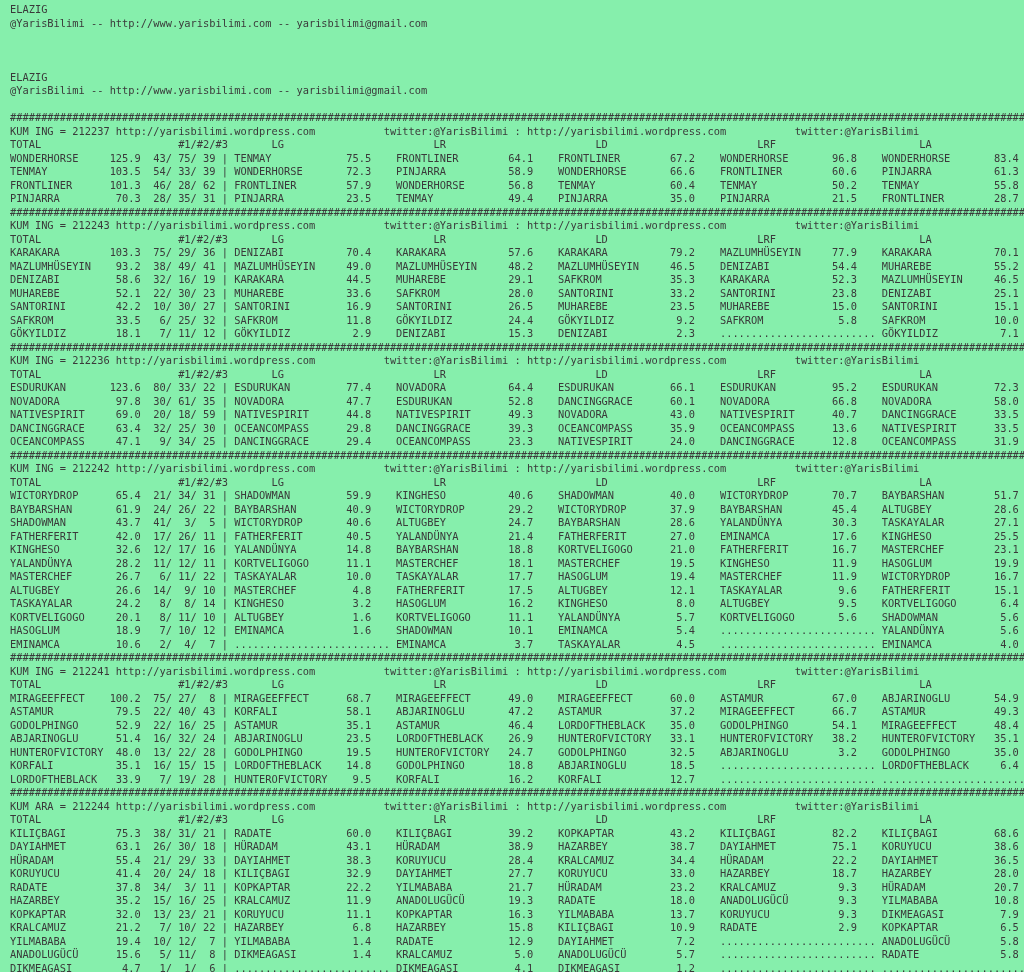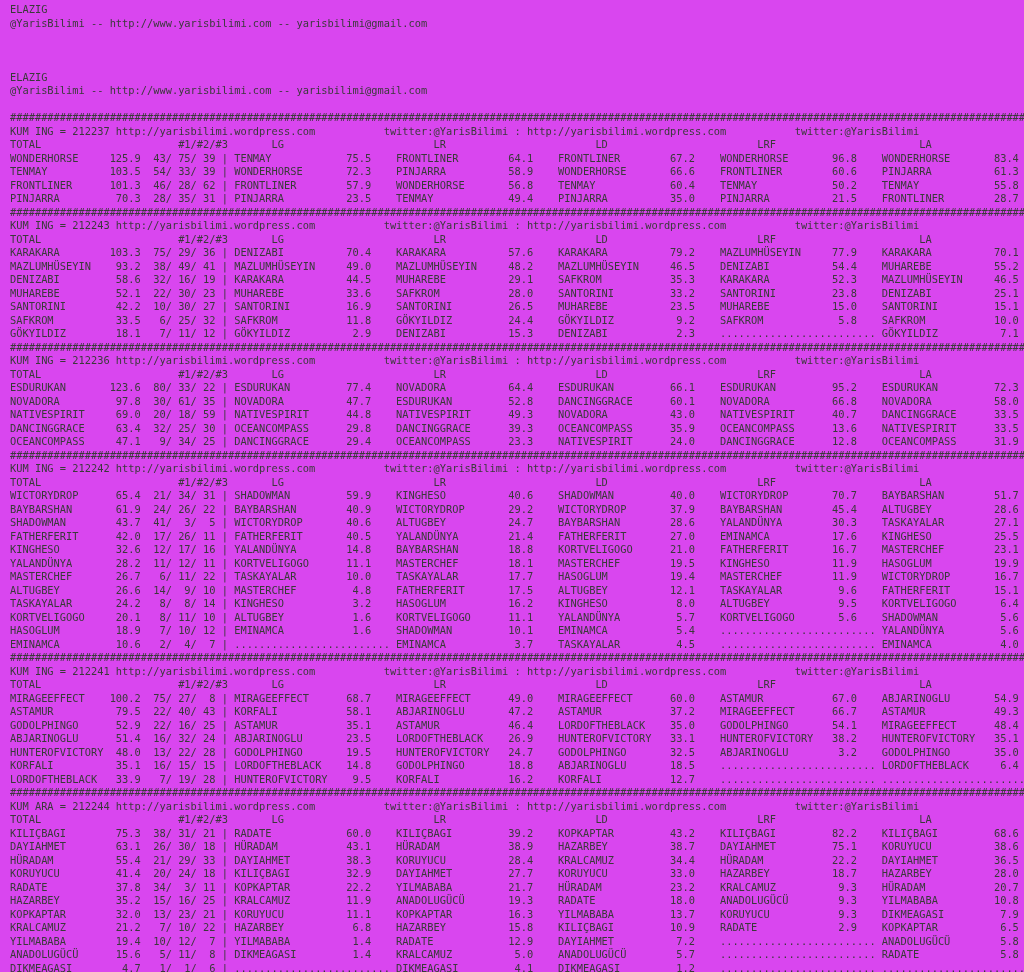--- a/index.html
+++ b/index.html
@@ -9,15 +9,15 @@
   }
   #terminal{
     font-family:"DejaVu Sans Mono","Liberation Mono",monospace;
     font-size:10.35px;line-height:13.5px;white-space:pre;
   }
   .line{white-space:pre;height:13.5px;}
 </style>
 </head>
 <body>
 
-<div id="screen" style="background: #d946ef;">
+<div id="screen" style="background: #86efac;">
   <div id="terminal" style="color: rgb(58, 58, 58);"><div class="line">ELAZIG</div><div class="line">@YarisBilimi -- http://www.yarisbilimi.com -- yarisbilimi@gmail.com</div><div class="line"></div><div class="line"></div><div class="line"></div><div class="line">ELAZIG</div><div class="line">@YarisBilimi -- http://www.yarisbilimi.com -- yarisbilimi@gmail.com</div><div class="line"></div><div class="line">######################################################################################################################################################################</div><div class="line">KUM ING = 212237 http://yarisbilimi.wordpress.com           twitter:@YarisBilimi : http://yarisbilimi.wordpress.com           twitter:@YarisBilimi</div><div class="line">TOTAL                      #1/#2/#3       LG                        LR                        LD                        LRF                       LA</div><div class="line">WONDERHORSE     125.9  43/ 75/ 39 | TENMAY            75.5    FRONTLINER        64.1    FRONTLINER        67.2    WONDERHORSE       96.8    WONDERHORSE       83.4</div><div class="line">TENMAY          103.5  54/ 33/ 39 | WONDERHORSE       72.3    PINJARRA          58.9    WONDERHORSE       66.6    FRONTLINER        60.6    PINJARRA          61.3</div><div class="line">FRONTLINER      101.3  46/ 28/ 62 | FRONTLINER        57.9    WONDERHORSE       56.8    TENMAY            60.4    TENMAY            50.2    TENMAY            55.8</div><div class="line">PINJARRA         70.3  28/ 35/ 31 | PINJARRA          23.5    TENMAY            49.4    PINJARRA          35.0    PINJARRA          21.5    FRONTLINER        28.7</div><div class="line">######################################################################################################################################################################</div><div class="line">KUM ING = 212243 http://yarisbilimi.wordpress.com           twitter:@YarisBilimi : http://yarisbilimi.wordpress.com           twitter:@YarisBilimi</div><div class="line">TOTAL                      #1/#2/#3       LG                        LR                        LD                        LRF                       LA</div><div class="line">KARAKARA        103.3  75/ 29/ 36 | DENIZABI          70.4    KARAKARA          57.6    KARAKARA          79.2    MAZLUMHÜSEYIN     77.9    KARAKARA          70.1</div><div class="line">MAZLUMHÜSEYIN    93.2  38/ 49/ 41 | MAZLUMHÜSEYIN     49.0    MAZLUMHÜSEYIN     48.2    MAZLUMHÜSEYIN     46.5    DENIZABI          54.4    MUHAREBE          55.2</div><div class="line">DENIZABI         58.6  32/ 16/ 19 | KARAKARA          44.5    MUHAREBE          29.1    SAFKROM           35.3    KARAKARA          52.3    MAZLUMHÜSEYIN     46.5</div><div class="line">MUHAREBE         52.1  22/ 30/ 23 | MUHAREBE          33.6    SAFKROM           28.0    SANTORINI         33.2    SANTORINI         23.8    DENIZABI          25.1</div><div class="line">SANTORINI        42.2  10/ 30/ 27 | SANTORINI         16.9    SANTORINI         26.5    MUHAREBE          23.5    MUHAREBE          15.0    SANTORINI         15.1</div><div class="line">SAFKROM          33.5   6/ 25/ 32 | SAFKROM           11.8    GÖKYILDIZ         24.4    GÖKYILDIZ          9.2    SAFKROM            5.8    SAFKROM           10.0</div><div class="line">GÖKYILDIZ        18.1   7/ 11/ 12 | GÖKYILDIZ          2.9    DENIZABI          15.3    DENIZABI           2.3    ......................... GÖKYILDIZ          7.1</div><div class="line">######################################################################################################################################################################</div><div class="line">KUM ING = 212236 http://yarisbilimi.wordpress.com           twitter:@YarisBilimi : http://yarisbilimi.wordpress.com           twitter:@YarisBilimi</div><div class="line">TOTAL                      #1/#2/#3       LG                        LR                        LD                        LRF                       LA</div><div class="line">ESDURUKAN       123.6  80/ 33/ 22 | ESDURUKAN         77.4    NOVADORA          64.4    ESDURUKAN         66.1    ESDURUKAN         95.2    ESDURUKAN         72.3</div><div class="line">NOVADORA         97.8  30/ 61/ 35 | NOVADORA          47.7    ESDURUKAN         52.8    DANCINGGRACE      60.1    NOVADORA          66.8    NOVADORA          58.0</div><div class="line">NATIVESPIRIT     69.0  20/ 18/ 59 | NATIVESPIRIT      44.8    NATIVESPIRIT      49.3    NOVADORA          43.0    NATIVESPIRIT      40.7    DANCINGGRACE      33.5</div><div class="line">DANCINGGRACE     63.4  32/ 25/ 30 | OCEANCOMPASS      29.8    DANCINGGRACE      39.3    OCEANCOMPASS      35.9    OCEANCOMPASS      13.6    NATIVESPIRIT      33.5</div><div class="line">OCEANCOMPASS     47.1   9/ 34/ 25 | DANCINGGRACE      29.4    OCEANCOMPASS      23.3    NATIVESPIRIT      24.0    DANCINGGRACE      12.8    OCEANCOMPASS      31.9</div><div class="line">######################################################################################################################################################################</div><div class="line">KUM ING = 212242 http://yarisbilimi.wordpress.com           twitter:@YarisBilimi : http://yarisbilimi.wordpress.com           twitter:@YarisBilimi</div><div class="line">TOTAL                      #1/#2/#3       LG                        LR                        LD                        LRF                       LA</div><div class="line">WICTORYDROP      65.4  21/ 34/ 31 | SHADOWMAN         59.9    KINGHESO          40.6    SHADOWMAN         40.0    WICTORYDROP       70.7    BAYBARSHAN        51.7</div><div class="line">BAYBARSHAN       61.9  24/ 26/ 22 | BAYBARSHAN        40.9    WICTORYDROP       29.2    WICTORYDROP       37.9    BAYBARSHAN        45.4    ALTUGBEY          28.6</div><div class="line">SHADOWMAN        43.7  41/  3/  5 | WICTORYDROP       40.6    ALTUGBEY          24.7    BAYBARSHAN        28.6    YALANDÜNYA        30.3    TASKAYALAR        27.1</div><div class="line">FATHERFERIT      42.0  17/ 26/ 11 | FATHERFERIT       40.5    YALANDÜNYA        21.4    FATHERFERIT       27.0    EMINAMCA          17.6    KINGHESO          25.5</div><div class="line">KINGHESO         32.6  12/ 17/ 16 | YALANDÜNYA        14.8    BAYBARSHAN        18.8    KORTVELIGOGO      21.0    FATHERFERIT       16.7    MASTERCHEF        23.1</div><div class="line">YALANDÜNYA       28.2  11/ 12/ 11 | KORTVELIGOGO      11.1    MASTERCHEF        18.1    MASTERCHEF        19.5    KINGHESO          11.9    HASOGLUM          19.9</div><div class="line">MASTERCHEF       26.7   6/ 11/ 22 | TASKAYALAR        10.0    TASKAYALAR        17.7    HASOGLUM          19.4    MASTERCHEF        11.9    WICTORYDROP       16.7</div><div class="line">ALTUGBEY         26.6  14/  9/ 10 | MASTERCHEF         4.8    FATHERFERIT       17.5    ALTUGBEY          12.1    TASKAYALAR         9.6    FATHERFERIT       15.1</div><div class="line">TASKAYALAR       24.2   8/  8/ 14 | KINGHESO           3.2    HASOGLUM          16.2    KINGHESO           8.0    ALTUGBEY           9.5    KORTVELIGOGO       6.4</div><div class="line">KORTVELIGOGO     20.1   8/ 11/ 10 | ALTUGBEY           1.6    KORTVELIGOGO      11.1    YALANDÜNYA         5.7    KORTVELIGOGO       5.6    SHADOWMAN          5.6</div><div class="line">HASOGLUM         18.9   7/ 10/ 12 | EMINAMCA           1.6    SHADOWMAN         10.1    EMINAMCA           5.4    ......................... YALANDÜNYA         5.6</div><div class="line">EMINAMCA         10.6   2/  4/  7 | ......................... EMINAMCA           3.7    TASKAYALAR         4.5    ......................... EMINAMCA           4.0</div><div class="line">######################################################################################################################################################################</div><div class="line">KUM ING = 212241 http://yarisbilimi.wordpress.com           twitter:@YarisBilimi : http://yarisbilimi.wordpress.com           twitter:@YarisBilimi</div><div class="line">TOTAL                      #1/#2/#3       LG                        LR                        LD                        LRF                       LA</div><div class="line">MIRAGEEFFECT    100.2  75/ 27/  8 | MIRAGEEFFECT      68.7    MIRAGEEFFECT      49.0    MIRAGEEFFECT      60.0    ASTAMUR           67.0    ABJARINOGLU       54.9</div><div class="line">ASTAMUR          79.5  22/ 40/ 43 | KORFALI           58.1    ABJARINOGLU       47.2    ASTAMUR           37.2    MIRAGEEFFECT      66.7    ASTAMUR           49.3</div><div class="line">GODOLPHINGO      52.9  22/ 16/ 25 | ASTAMUR           35.1    ASTAMUR           46.4    LORDOFTHEBLACK    35.0    GODOLPHINGO       54.1    MIRAGEEFFECT      48.4</div><div class="line">ABJARINOGLU      51.4  16/ 32/ 24 | ABJARINOGLU       23.5    LORDOFTHEBLACK    26.9    HUNTEROFVICTORY   33.1    HUNTEROFVICTORY   38.2    HUNTEROFVICTORY   35.1</div><div class="line">HUNTEROFVICTORY  48.0  13/ 22/ 28 | GODOLPHINGO       19.5    HUNTEROFVICTORY   24.7    GODOLPHINGO       32.5    ABJARINOGLU        3.2    GODOLPHINGO       35.0</div><div class="line">KORFALI          35.1  16/ 15/ 15 | LORDOFTHEBLACK    14.8    GODOLPHINGO       18.8    ABJARINOGLU       18.5    ......................... LORDOFTHEBLACK     6.4</div><div class="line">LORDOFTHEBLACK   33.9   7/ 19/ 28 | HUNTEROFVICTORY    9.5    KORFALI           16.2    KORFALI           12.7    ......................... .........................</div><div class="line">######################################################################################################################################################################</div><div class="line">KUM ARA = 212244 http://yarisbilimi.wordpress.com           twitter:@YarisBilimi : http://yarisbilimi.wordpress.com           twitter:@YarisBilimi</div><div class="line">TOTAL                      #1/#2/#3       LG                        LR                        LD                        LRF                       LA</div><div class="line">KILIÇBAGI        75.3  38/ 31/ 21 | RADATE            60.0    KILIÇBAGI         39.2    KOPKAPTAR         43.2    KILIÇBAGI         82.2    KILIÇBAGI         68.6</div><div class="line">DAYIAHMET        63.1  26/ 30/ 18 | HÜRADAM           43.1    HÜRADAM           38.9    HAZARBEY          38.7    DAYIAHMET         75.1    KORUYUCU          38.6</div><div class="line">HÜRADAM          55.4  21/ 29/ 33 | DAYIAHMET         38.3    KORUYUCU          28.4    KRALCAMUZ         34.4    HÜRADAM           22.2    DAYIAHMET         36.5</div><div class="line">KORUYUCU         41.4  20/ 24/ 18 | KILIÇBAGI         32.9    DAYIAHMET         27.7    KORUYUCU          33.0    HAZARBEY          18.7    HAZARBEY          28.0</div><div class="line">RADATE           37.8  34/  3/ 11 | KOPKAPTAR         22.2    YILMABABA         21.7    HÜRADAM           23.2    KRALCAMUZ          9.3    HÜRADAM           20.7</div><div class="line">HAZARBEY         35.2  15/ 16/ 25 | KRALCAMUZ         11.9    ANADOLUGÜCÜ       19.3    RADATE            18.0    ANADOLUGÜCÜ        9.3    YILMABABA         10.8</div><div class="line">KOPKAPTAR        32.0  13/ 23/ 21 | KORUYUCU          11.1    KOPKAPTAR         16.3    YILMABABA         13.7    KORUYUCU           9.3    DIKMEAGASI         7.9</div><div class="line">KRALCAMUZ        21.2   7/ 10/ 22 | HAZARBEY           6.8    HAZARBEY          15.8    KILIÇBAGI         10.9    RADATE             2.9    KOPKAPTAR          6.5</div><div class="line">YILMABABA        19.4  10/ 12/  7 | YILMABABA          1.4    RADATE            12.9    DAYIAHMET          7.2    ......................... ANADOLUGÜCÜ        5.8</div><div class="line">ANADOLUGÜCÜ      15.6   5/ 11/  8 | DIKMEAGASI         1.4    KRALCAMUZ          5.0    ANADOLUGÜCÜ        5.7    ......................... RADATE             5.8</div><div class="line">DIKMEAGASI        4.7   1/  1/  6 | ......................... DIKMEAGASI         4.1    DIKMEAGASI         1.2    ......................... .........................</div></div>
 </div>
 
 </body></html>

